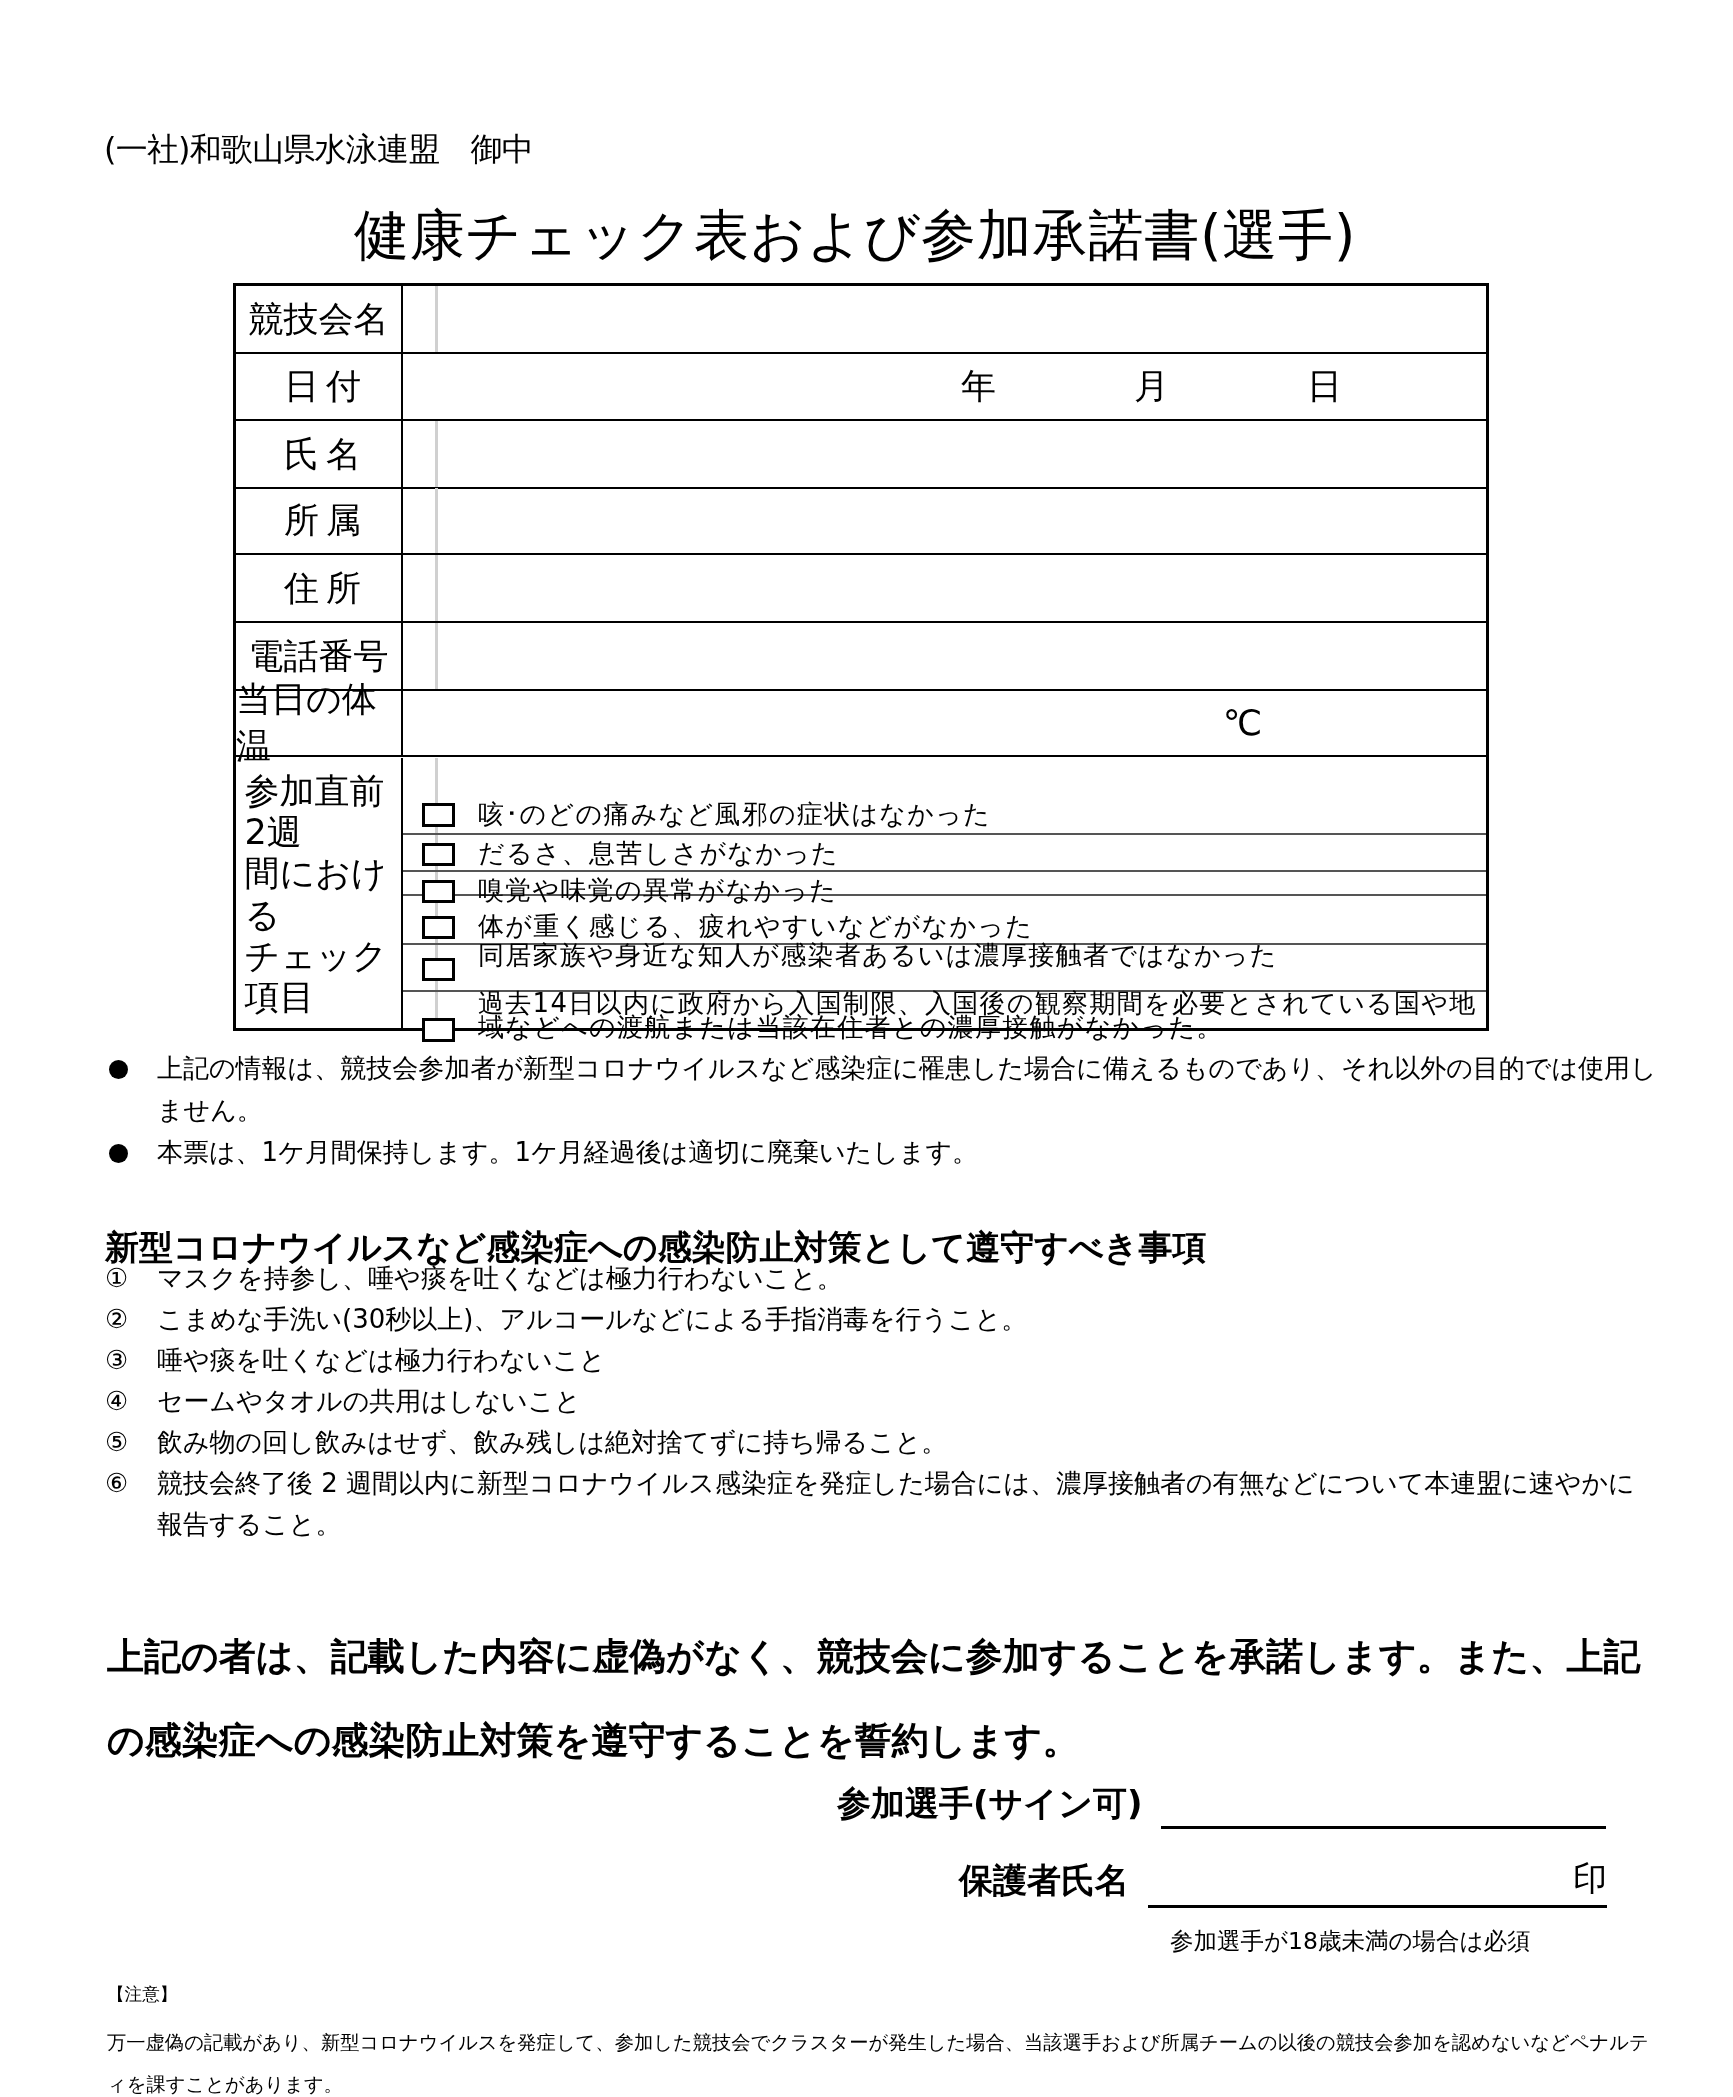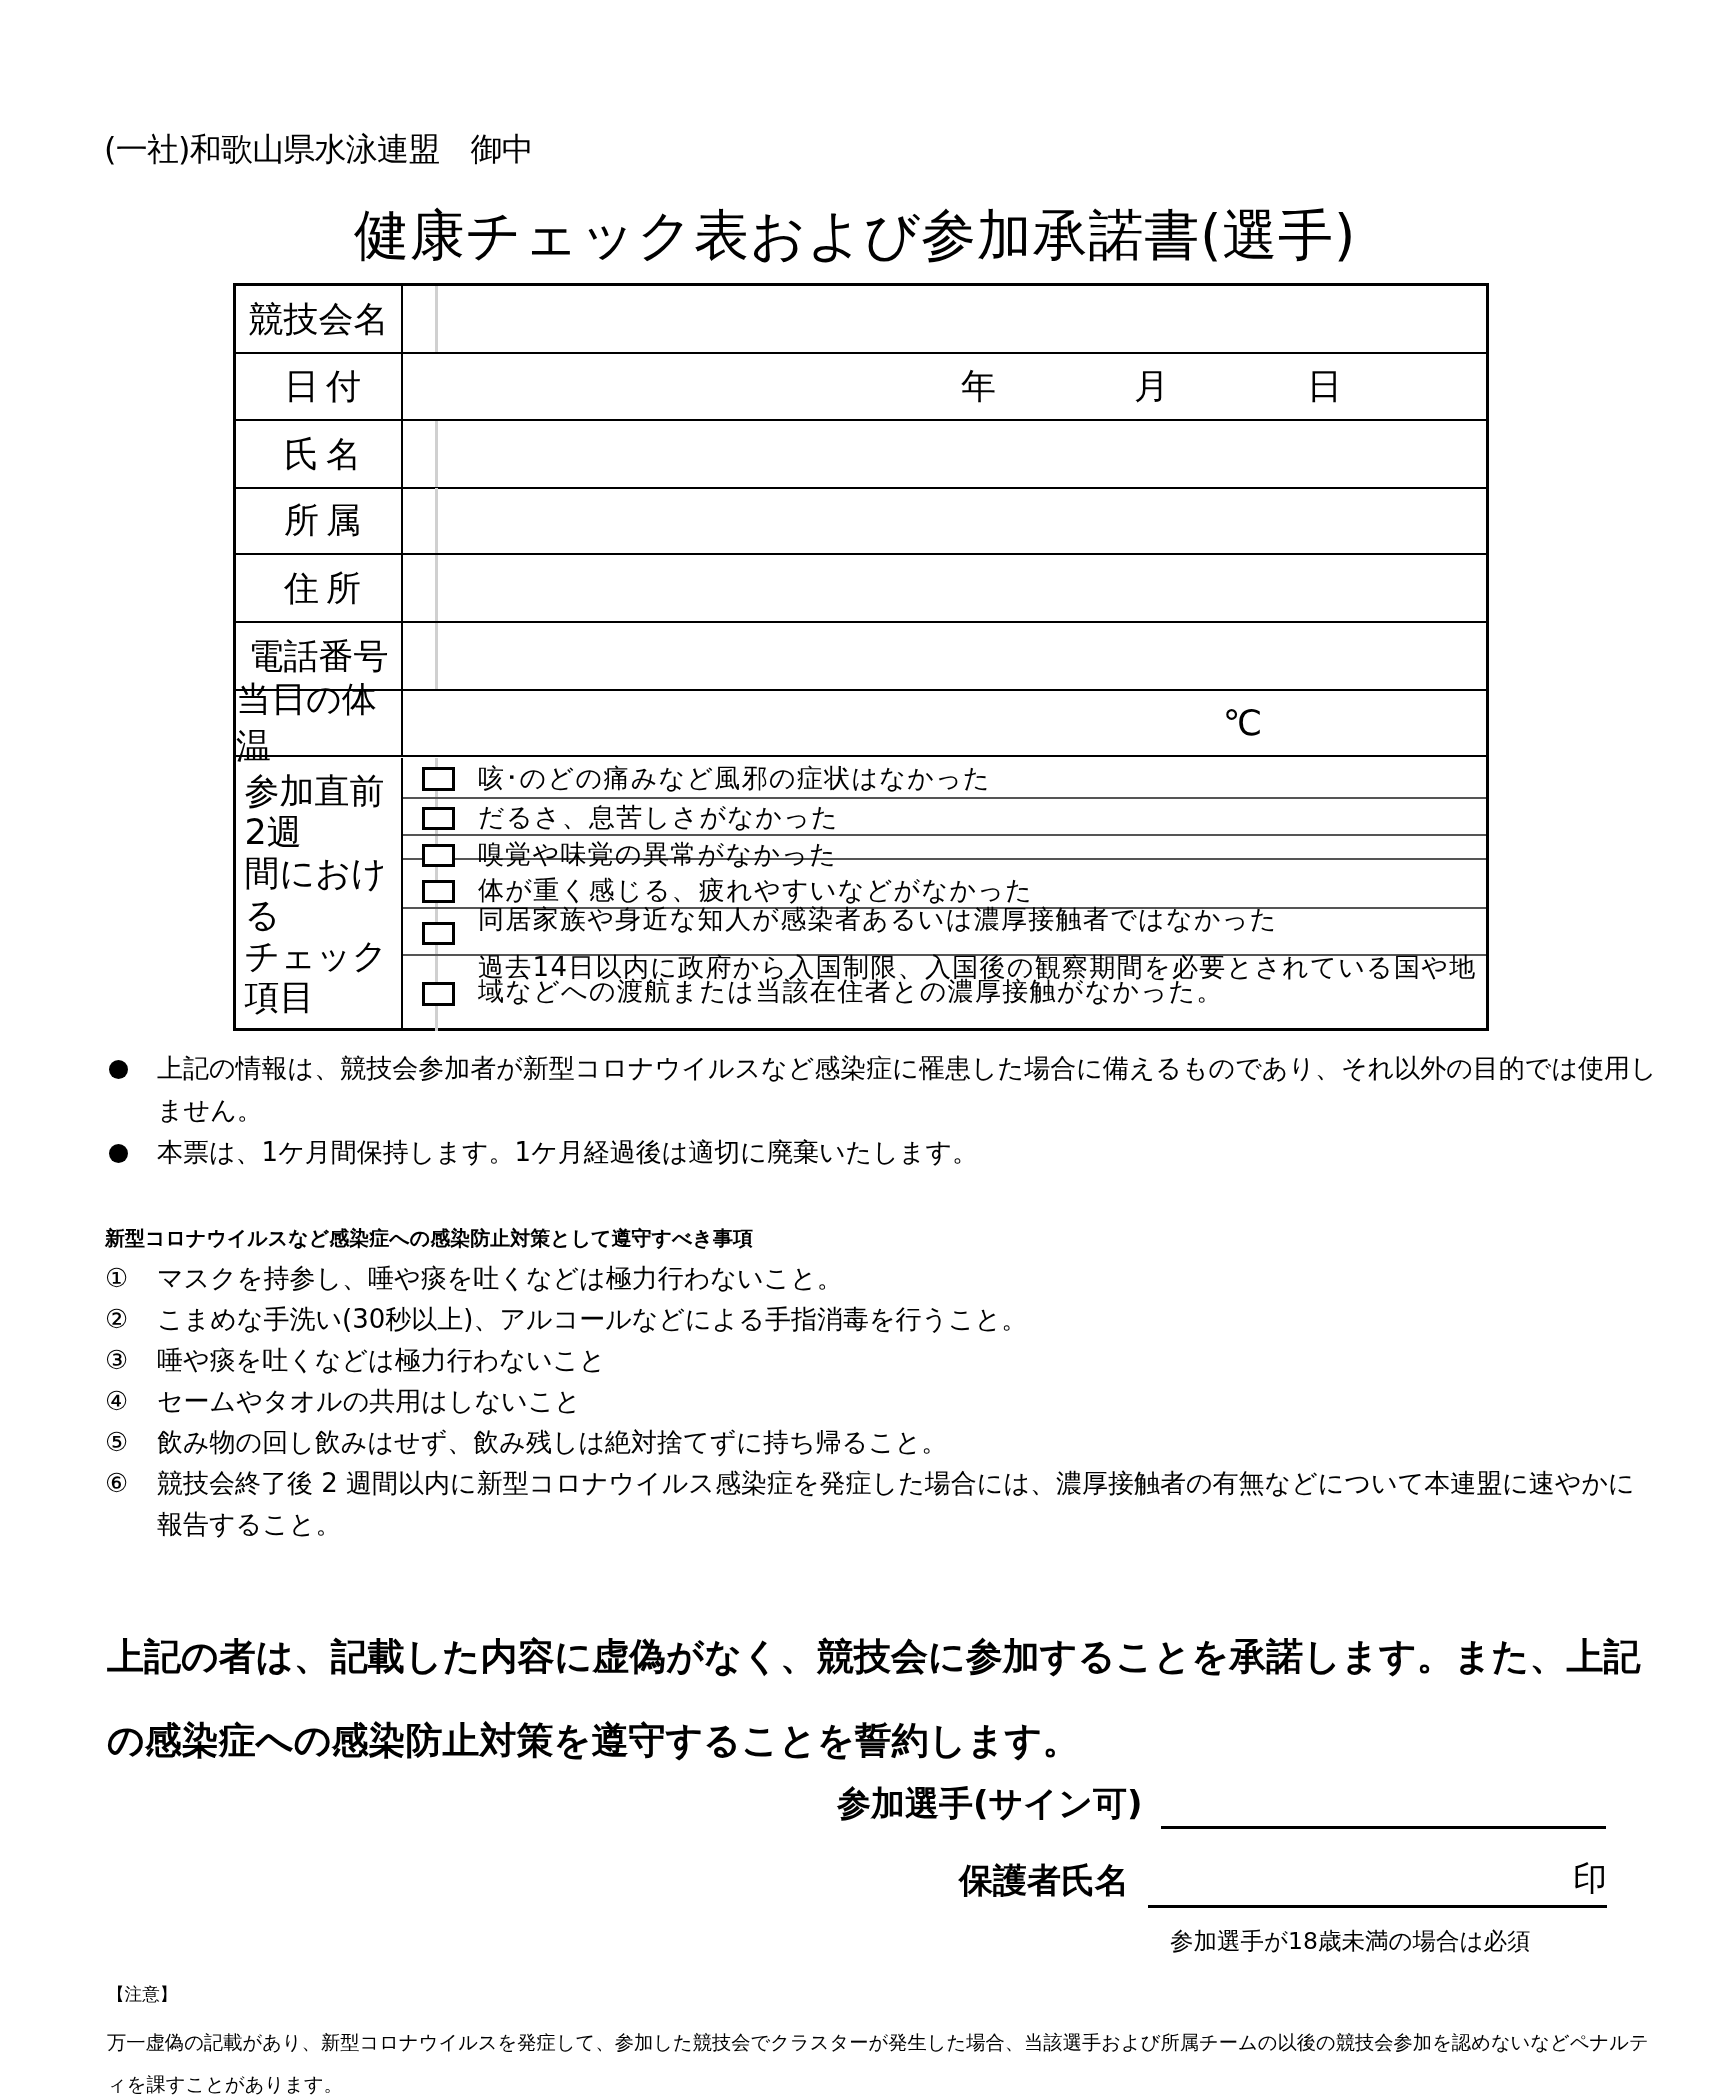--- a/index.html
+++ b/index.html
@@ -16,31 +16,31 @@
                 box-sizing:border-box; display:flex; align-items:center; justify-content:center;
                 font-size:35px; }
   .label-spread { justify-content:space-between; padding:0 40px 0 48px; }
   .gray-div { position:absolute; left:199px; top:0; bottom:0; width:2.5px; background:#d0d0d0; }
   .value-cell { position:absolute; left:167px; right:0; top:0; bottom:0; display:flex; align-items:center; }
   .date-parts { position:absolute; left:558px; top:0; bottom:0; display:flex; align-items:center; gap:138px; font-size:35px; }
   .temp-unit { position:absolute; left:820px; top:0; bottom:0; display:flex; align-items:center; font-size:35px; }
 
   .check-label { position:absolute; left:0; top:0; bottom:0; width:167px; border-right:2.5px solid #000; box-sizing:border-box;
                  display:flex; align-items:center; padding-left:8.4px; font-size:35px; line-height:1.18; }
-  .check-row { position:absolute; left:167px; right:0; border-bottom:2.1px solid #555; box-sizing:border-box; }
+  .check-row { position:absolute; left:167px; right:0; border-bottom:2.1px solid #555; box-sizing:border-box;margin-top:36px; }
   .check-row.last { border-bottom:none; }
   .checkbox { position:absolute; left:18.5px; width:33px; height:23.5px; border:3.8px solid #000; box-sizing:border-box; background:#fff; cursor:pointer; }
   .check-text { position:absolute; left:75px; right:4.2px; font-size:26px; line-height:30px; letter-spacing:1.3px; }
 
   
   .bullet-list { left:105px; top:1047px; width:1552px; font-size:26px; line-height:42px; }
   .bullet-item { position:relative; padding-left:52px; }
   .bullet-dot { position:absolute; left:4.2px; top:12.6px; width:19px; height:19px; border-radius:50%; background:#000; }
 
-  .rules-heading { left:105px; top:1225px; font-size:20px; font-weight:bold; white-space:nowrap; }
+  .rules-heading { left:105px; top:1225px; font-size:34px; font-weight:bold; white-space:nowrap; }
   .rules-list { left:105px; top:1258px; width:1552px; font-size:26px; line-height:41px; }
   .rule-item { position:relative; padding-left:52px; }
   .rule-num { position:absolute; left:0; top:0; }
 
   .pledge { left:107px; top:1615px; width:1561px; font-size:37px; font-weight:bold; line-height:84px; }
 
   .sig-row { position:absolute; display:flex; align-items:flex-end; font-size:34px; font-weight:bold; }
   .sig-line { border-bottom:3.8px solid #000; height:34px; position:relative; }
   .seal { position:absolute; right:0; bottom:3.4px; font-weight:normal; }
   .sig-note { left:1170px; top:1925px; font-size:23.5px; font-weight:normal; white-space:nowrap; }

